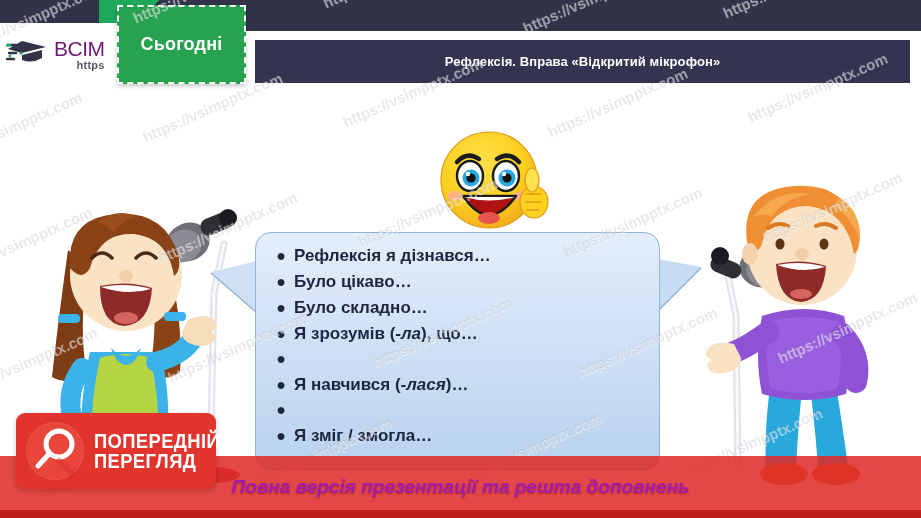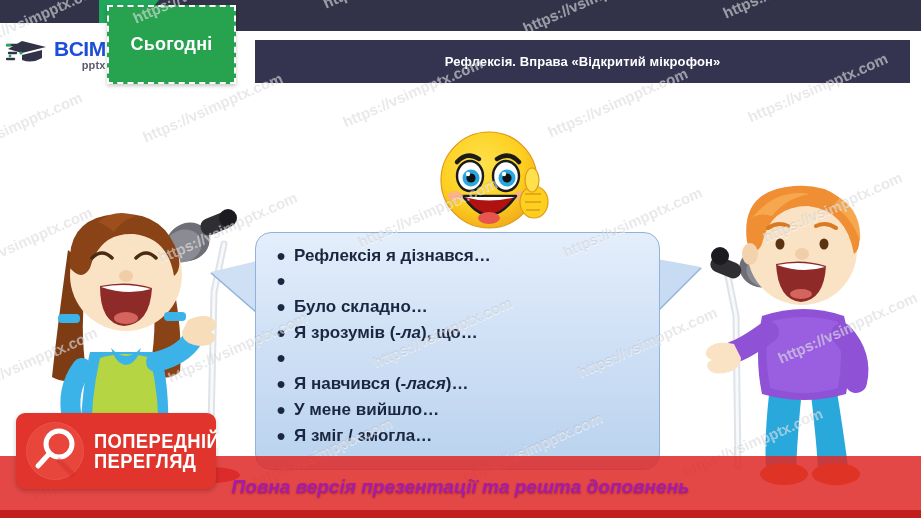--- a/index.html
+++ b/index.html
@@ -38,30 +38,30 @@
 
   
   .logo-card{
     position:absolute; left:0; top:23px; width:118px; height:62px;
     background:#ffffff; z-index:14;
     display:flex; align-items:center; padding-left:6px;
   }
   .logo-mark{ width:46px; height:36px; position:relative; flex:0 0 auto; }
   .logo-text{ margin-left:2px; line-height:1; }
   .logo-title{
-    font-size:21px; font-weight:700; color:#1d4ed8; letter-spacing:-0.5px;
+    font-size:21px; font-weight:400; color:#701a75; letter-spacing:-0.5px;
   }
   .logo-sub{
     font-size:11px; font-weight:700; color:#5a5a6d; text-align:right;
     margin-top:1px; letter-spacing:0.2px;
   }
 
   
   .date-badge{
-    position:absolute; left:107px; top:5px; width:129px; height:79px;
+    position:absolute; left:117px; top:5px; width:129px; height:79px;
     background:#27a24f; z-index:20;
     border:2px dashed #ffffff;
     display:flex; flex-direction:column; align-items:center; justify-content:center;
     box-shadow:0 2px 4px rgba(0,0,0,0.22);
   }
   .date-badge .d1{
     color:#fff; font-size:18px; font-weight:700; letter-spacing:0.2px;
   }
   .date-badge .d2{
     color:#fff; font-size:19px; font-weight:700; margin-top:5px;
@@ -178,21 +178,21 @@
           <line x1="3" y1="17" x2="10" y2="17"></line>
           <line x1="1" y1="23" x2="8" y2="23"></line>
         </g>
         <circle cx="15" cy="17" r="1.6" fill="#1fa75b"></circle>
         <circle cx="4" cy="20" r="1.4" fill="#1fa75b"></circle>
         <rect x="0" y="8" width="5" height="2.4" fill="#1fa75b"></rect>
       </svg>
     </div>
     <div class="logo-text">
       <div class="logo-title">BCIM</div>
-      <div class="logo-sub">pptx</div>
+      <div class="logo-sub">https</div>
     </div>
   </div>
 
   <div class="date-badge">
     <div class="d1">Сьогодні</div>
   </div>
 
   <div class="headerbar">
     <div class="ttl">Рефлексія. Вправа «Відкритий мікрофон»</div>
   </div>
@@ -333,39 +333,39 @@
     <div class="bubble">
       <div class="tail-l"></div>
       <div class="tail-r"></div>
       <ul>
         <li>
           <span class="bl">●</span>
           <span>Рефлексія я дізнався…</span>
         </li>
         <li>
           <span class="bl">●</span>
+          <span>Було цікаво…</span>
         </li>
         <li>
           <span class="bl">●</span>
           <span>Було складно…</span>
         </li>
         <li>
           <span class="bl">●</span>
           <span><span>Я зрозумів (</span><em>-ла</em><span>), що…</span></span>
         </li>
         <li>
           <span class="bl">●</span>
         </li>
         <li>
           <span class="bl">●</span>
           <span><span>Я навчився (</span><em>-лася</em><span>)…</span></span>
         </li>
         <li>
           <span class="bl">●</span>
-          <span>У мене вийшло…</span>
         </li>
         <li>
           <span class="bl">●</span>
           <span>Я зміг / змогла…</span>
         </li>
       </ul>
     </div>
   </div>
 
   <div class="wm-layer">

